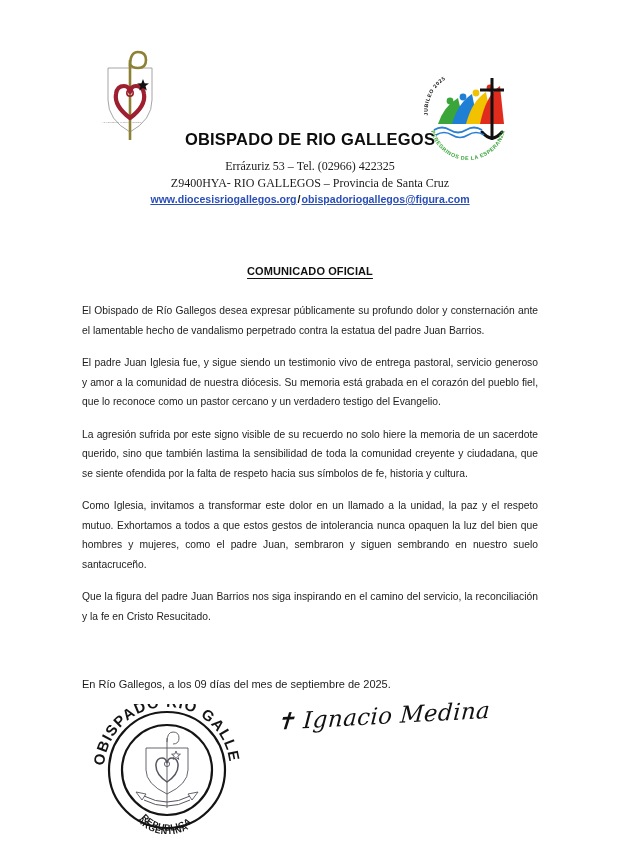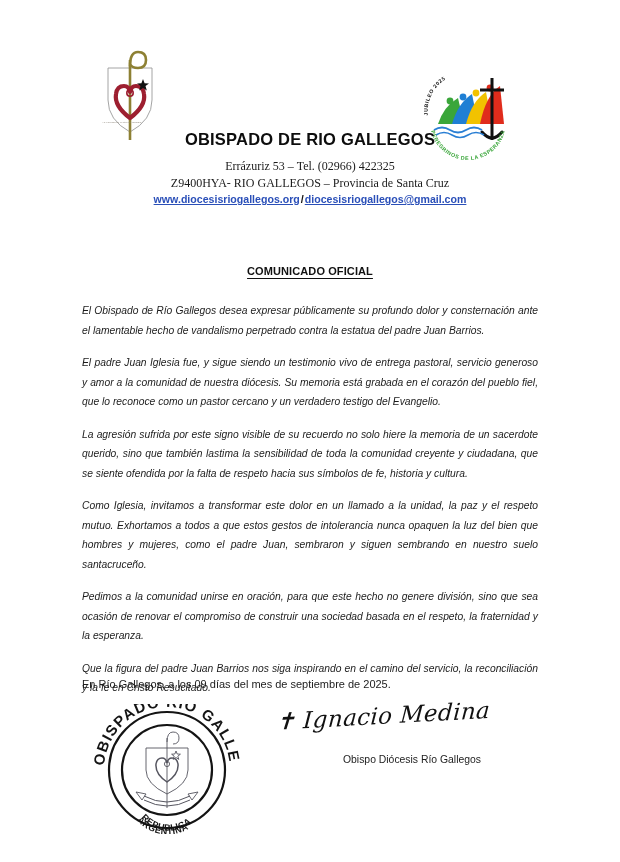--- a/index.html
+++ b/index.html
@@ -117,21 +117,20 @@
     text-decoration: underline;
     text-underline-offset: 2.5px;
     color: #111;
   }
 
   .body-block {
     position: absolute;
     left: 82px;
     top: 301px;
     width: 456px;
-    font-style: italic;
   }
 
   .para {
     text-align: justify;
     text-justify: inter-word;
     font-family: "Liberation Sans", sans-serif;
     font-size: 10.3px;
     line-height: 19.5px;
     color: #1c1c1c;
     margin: 0 0 13px 0;
@@ -257,32 +256,31 @@
     </svg>
   </div>
 
   <div class="org-title">OBISPADO DE RIO GALLEGOS</div>
 
   <div class="addr-line addr-1">Errázuriz 53 – Tel. (02966) 422325</div>
 
   <div class="addr-line addr-2">Z9400HYA- RIO GALLEGOS – Provincia de Santa Cruz</div>
 
   <div class="addr-links">
-    <span class="lnk">www.diocesisriogallegos.org</span><span class="sep">/</span><span class="lnk">diocesisriogallegos@gmail.com</span>
+    <span class="lnk">www.diocesisriogallegos.org</span><span class="sep">/</span><span class="lnk">obispadoriogallegos@figura.com</span>
   </div>
 </div>
 
 <div class="doc-title">COMUNICADO OFICIAL</div>
 
 <div class="body-block">
   <p class="para">El Obispado de Río Gallegos desea expresar públicamente su profundo dolor y consternación ante el lamentable hecho de vandalismo perpetrado contra la estatua del padre Juan Barrios.</p>
   <p class="para">El padre Juan Iglesia fue, y sigue siendo un testimonio vivo de entrega pastoral, servicio generoso y amor a la comunidad de nuestra diócesis. Su memoria está grabada en el corazón del pueblo fiel, que lo reconoce como un pastor cercano y un verdadero testigo del Evangelio.</p>
   <p class="para">La agresión sufrida por este signo visible de su recuerdo no solo hiere la memoria de un sacerdote querido, sino que también lastima la sensibilidad de toda la comunidad creyente y ciudadana, que se siente ofendida por la falta de respeto hacia sus símbolos de fe, historia y cultura.</p>
   <p class="para">Como Iglesia, invitamos a transformar este dolor en un llamado a la unidad, la paz y el respeto mutuo. Exhortamos a todos a que estos gestos de intolerancia nunca opaquen la luz del bien que hombres y mujeres, como el padre Juan, sembraron y siguen sembrando en nuestro suelo santacruceño.</p>
-  <p class="para">Pedimos a la comunidad unirse en oración, para que este hecho no genere división, sino que sea ocasión de renovar el compromiso de construir una sociedad basada en el respeto, la fraternidad y la esperanza.</p>
   <p class="para">Que la figura del padre Juan Barrios nos siga inspirando en el camino del servicio, la reconciliación y la fe en Cristo Resucitado.</p>
 </div>
 
 <div class="date-line">En Río Gallegos, a los 09 días del mes de septiembre de 2025.</div>
 
 <div class="seal">
   <svg width="158" height="130" viewBox="0 0 158 130" xmlns="http://www.w3.org/2000/svg">
     <defs>
       <path id="sealOuter" d="M 16 68 A 58 58 0 1 1 142 64"></path>
       <path id="sealInnerBottom" d="M 46 100 A 36 36 0 0 0 116 98"></path>
@@ -314,14 +312,13 @@
       <textPath href="#sealInnerBottom" startOffset="16%">REPUBLICA</textPath>
     </text>
     <text font-family="Liberation Sans, sans-serif" font-size="9" font-weight="bold" fill="#141414" letter-spacing="0.4">
       <textPath href="#sealInnerBottom2" startOffset="14%">ARGENTINA</textPath>
     </text>
   </svg>
 </div>
 
 <div class="sign-area">
   <div class="sig-script">✝ Ignacio Medina</div>
-  <div class="sig-role">Obispo Diócesis Río Gallegos</div>
 </div>
 
 </body></html>

